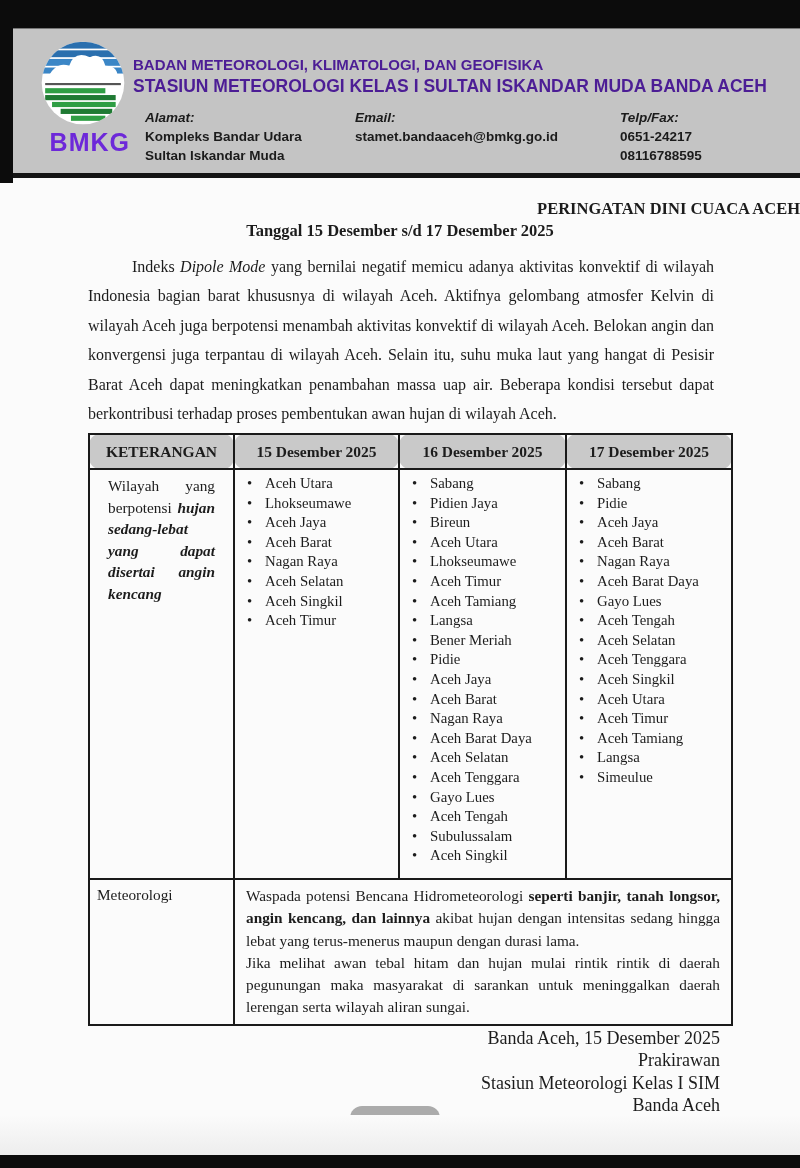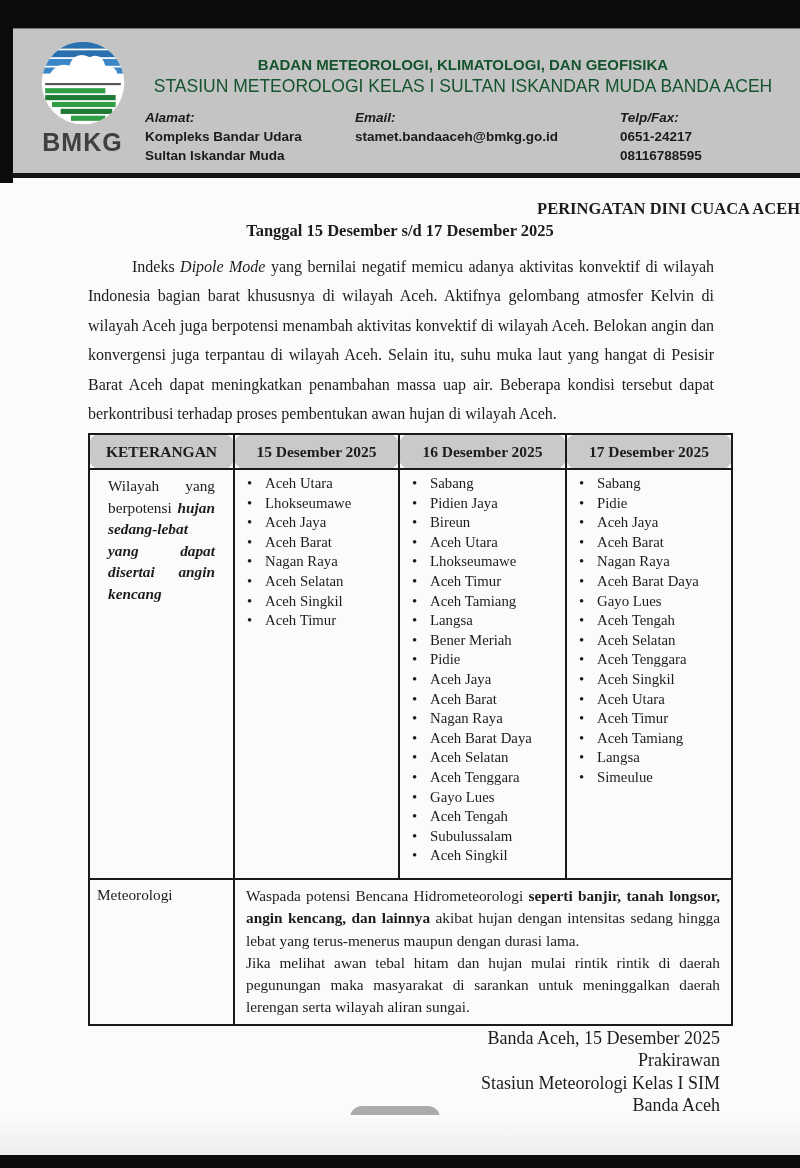--- a/index.html
+++ b/index.html
@@ -18,24 +18,24 @@
   
   .letterhead {
     position:absolute; left:13px; top:28px; width:787px; height:150px;
     background:var(--letterhead_bg,#c4c4c4);
     border-bottom:5px solid #141414;
     box-shadow:0 1px 0 #777 inset;
     font-family:"Liberation Sans", sans-serif;
   }
   .logo-wrap { position:absolute; left:22px; top:12px; width:95px; text-align:center; }
   .logo-circle { width:86px; height:86px; display:block; margin:0 auto; }
-  .logo-text { font-weight:bold; font-size:25px; letter-spacing:1px; color:#404040; margin-top:2px; }
-  .agency-lines { position:absolute; left:120px; top:28px; width:660px; text-align:center; color:#14532d; }
+  .logo-text { font-weight:bold; font-size:25px; letter-spacing:1px; color:#6d28d9; margin-top:2px;text-align:right; }
+  .agency-lines { position:absolute; left:120px; top:28px; width:660px; color:#4c1d95; }
   .agency-line1 { font-weight:bold; font-size:15px; }
-  .agency-line2 { font-weight:normal; font-size:17.5px; margin-top:3px; }
+  .agency-line2 { font-weight:bold; font-size:17.5px; margin-top:3px; }
   .info-row { position:absolute; left:132px; top:80px; width:655px; color:#1b1b1b; }
   .info-col { position:absolute; top:0; font-size:13.5px; line-height:19px; }
   .info-col.addr { left:0; }
   .info-col.mail { left:210px; }
   .info-col.tel  { left:475px; }
   .info-label { font-weight:bold; font-style:italic; }
   .info-val { font-weight:bold; }
   .info-val.plain { font-weight:bold; }
 
   

